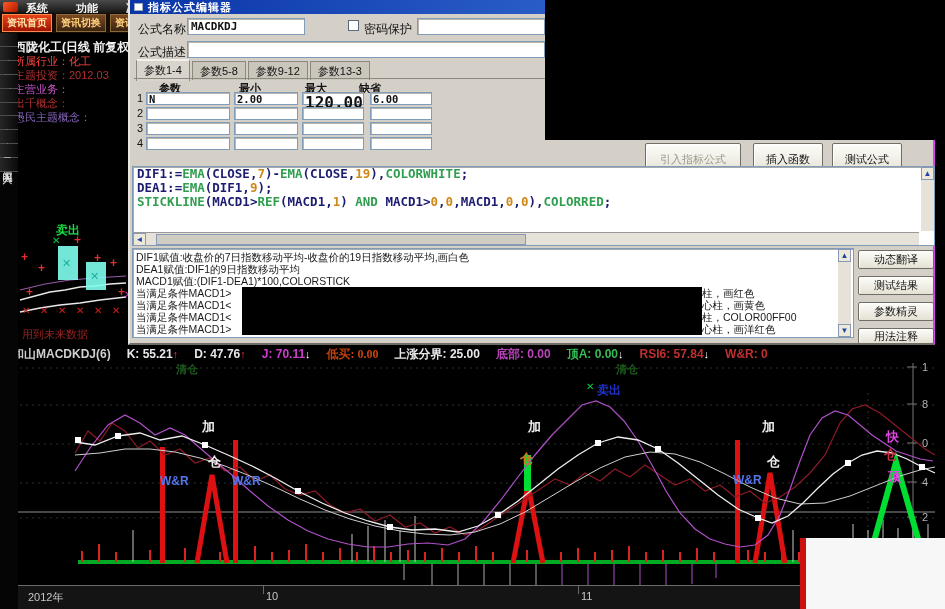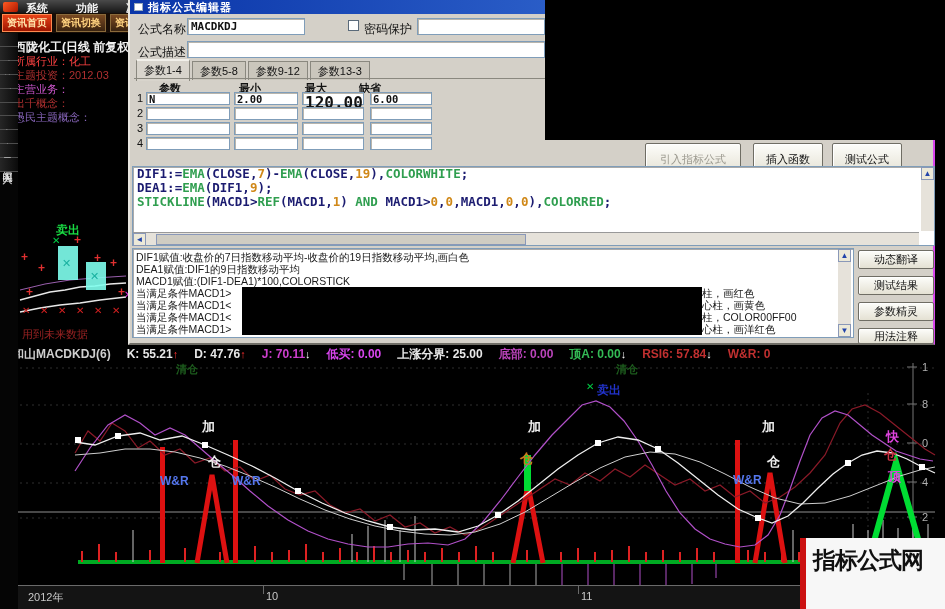--- a/index.html
+++ b/index.html
@@ -225,21 +225,21 @@
     </div>
 
   <div id="censor-top"></div>
   <div id="right-strip"></div>
 
   <div id="chart-header">
     <span id="chart-title">老和山MACDKDJ(6)</span>
   <span class="hv" style="color: rgb(232, 232, 232);">K: 55.21<span class="arr" style="color: rgb(255, 48, 48);">↑</span></span>
       <span class="hv" style="color: rgb(232, 232, 232);">D: 47.76<span class="arr" style="color: rgb(255, 48, 48);">↑</span></span>
       <span class="hv" style="color: rgb(207, 63, 207);">J: 70.11<span class="arr" style="color: rgb(255, 255, 255);">↓</span></span>
-      <span class="hv" style="color: #d946ef;">低买: 0.00</span>
+      <span class="hv" style="color: #c2410c; font-family: Liberation Serif, serif;">低买: 0.00</span>
       <span class="hv" style="color: rgb(232, 232, 232);">上涨分界: 25.00</span>
       <span class="hv" style="color: rgb(187, 68, 187);">底部: 0.00</span>
       <span class="hv" style="color: rgb(51, 187, 85);">顶A: 0.00<span class="arr" style="color: rgb(255, 255, 255);">↓</span></span>
       <span class="hv" style="color: rgb(192, 48, 48);">RSI6: 57.84<span class="arr" style="color: rgb(255, 255, 255);">↓</span></span>
       <span class="hv" style="color: rgb(192, 48, 48);">W&amp;R: 0</span>
     </div>
 
   <svg id="chart" width="945" height="222">
       <rect x="0" y="0" width="945" height="222" fill="#000"></rect>
       <line x1="20" y1="5" x2="935" y2="5" stroke="#2e2e2e" stroke-dasharray="2,4"></line>
@@ -374,21 +374,20 @@
   <div id="axisbar">
       <span class="axis-label" style="left: 10px;">2012年</span>
       <span class="axis-label" style="left: 248px;">10</span>
       <span class="axis-label" style="left: 563px;">11</span>
       <div class="axis-sep" style="left: 245px;"></div>
       <div class="axis-sep" style="left: 560px;"></div>
     </div>
 
   <div id="watermark">
     <div id="wm-red"></div>
-    <div id="wm-line1">指标公式网</div>
   </div>
 
   <div id="sidebar">
       <div class="vtab">分时走势</div>
       <div class="vtab">技术分析</div>
       <div class="vtab">基本资料</div>
       <div class="vtab">财务透镜</div>
       <div class="vtab">分时明细</div>
       <div class="vtab">分价表</div>
       <div class="vtab">实战股池</div>

